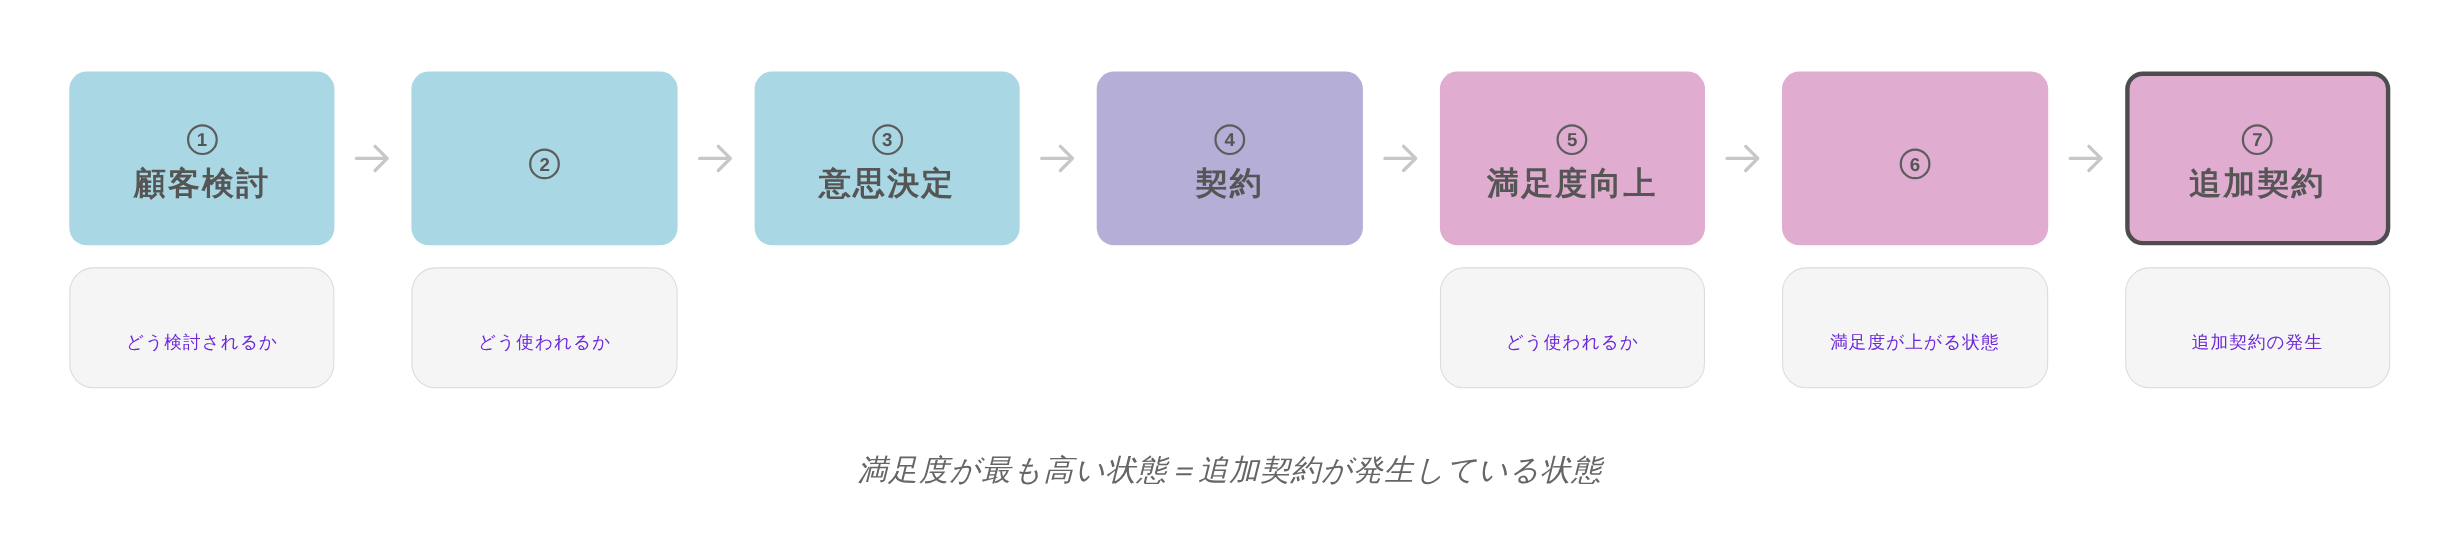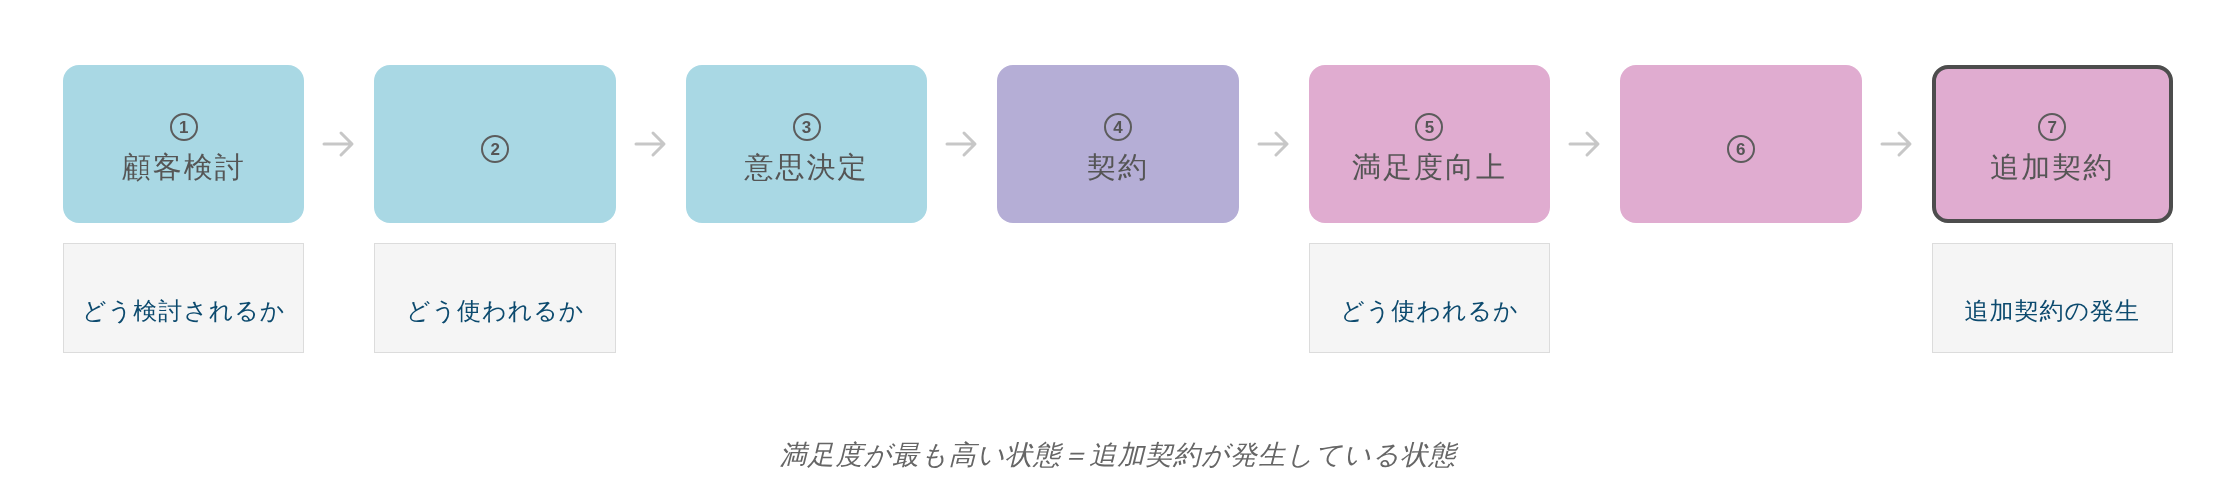--- a/index.html
+++ b/index.html
@@ -50,51 +50,51 @@
     align-items: center;
     justify-content: center;
     color: #555555;
     font-size: 17px;
     font-weight: 700;
     line-height: 1;
   }
   .title {
     color: #555555;
     font-size: 29px;
-    font-weight: 400;
+    font-weight: 700;
     letter-spacing: 2px;
     line-height: 1.2;
     white-space: nowrap;
   }
   .desc {
     box-sizing: border-box;
     margin-top: 20px;
     height: 110px;
     background: #f5f5f5;
     border: 1.5px solid #dcdcdc;
-    border-radius: 0;
+    border-radius: 22px;
     display: flex;
     align-items: center;
     justify-content: center;
     padding-top: 26px;
-    color: #0c4a6e;
-    font-size: 24px;
+    color: #6d28d9;
+    font-size: 16px;
     letter-spacing: 1px;
     white-space: nowrap;
   }
   .arrow {
     flex: 0 0 70px;
     height: 158px;
     display: flex;
     align-items: center;
     justify-content: center;
   }
   .arrow svg { display: block; }
   .footer {
-    margin-top: 84px;
+    margin-top: 56px;
     text-align: center;
     color: #666666;
     font-size: 27px;
     font-style: italic;
     letter-spacing: 1px;
   }
 </style>
 </head>
 <body>
 
@@ -182,20 +182,23 @@
       <path class="arrow-path" d="M2 15 L29 15 M19 4 L30 15 L19 26" fill="none" stroke="#C7C7C7" stroke-width="3" stroke-linecap="round" stroke-linejoin="round"></path>
     </svg>
   </div>
 
   <div class="step">
     <div class="box" style="background: rgb(224, 172, 208);">
       <span class="num">
         <span>6</span>
       </span>
     </div>
+    <div class="desc">
+      <span>満足度が上がる状態</span>
+    </div>
   </div>
 
   <div class="arrow">
     <svg width="34" height="30" viewBox="0 0 34 30" aria-hidden="true">
       <path class="arrow-path" d="M2 15 L29 15 M19 4 L30 15 L19 26" fill="none" stroke="#C7C7C7" stroke-width="3" stroke-linecap="round" stroke-linejoin="round"></path>
     </svg>
   </div>
 
   <div class="step">
     <div class="box box--highlighted" style="background: rgb(224, 172, 208);">

